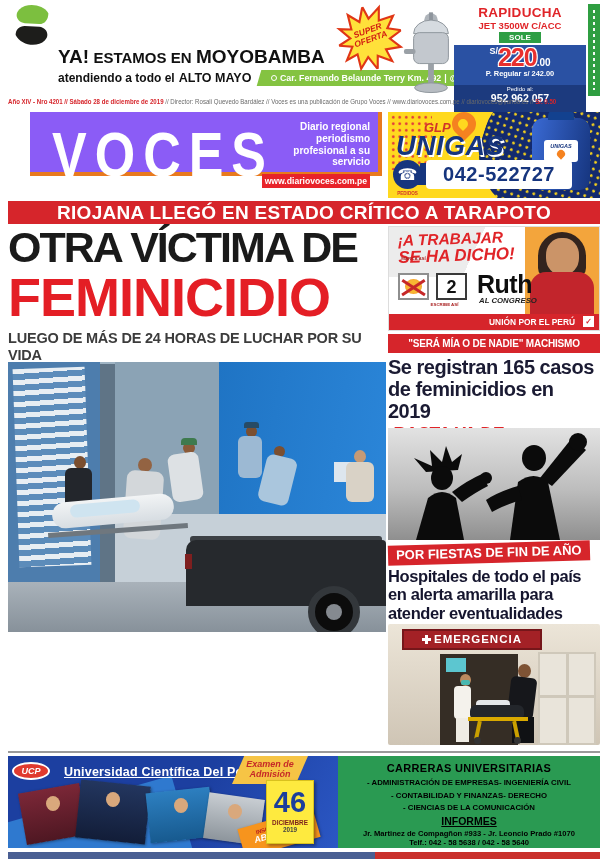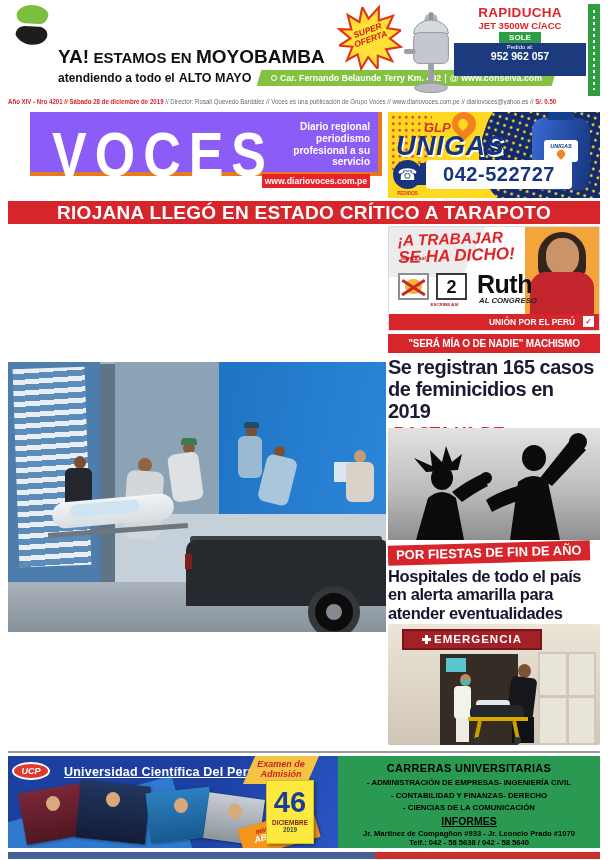--- a/index.html
+++ b/index.html
@@ -199,21 +199,21 @@
 .ucp-sky{left:-40px;bottom:-46px;width:220px;height:90px;background:#3fa9f5;opacity:.55;transform:rotate(-16deg)}
 .ucp-logo{left:4px;top:6px;width:38px;height:18px;background:#e03a2f;border:2px solid #fff;border-radius:50%;color:#fff;font-weight:900;font-style:italic;font-size:9px;text-align:center;line-height:14px}
 .ucp-name{left:56px;top:9px;color:#fff;font-weight:800;font-size:12.5px;text-decoration:underline;letter-spacing:.2px}
 .tile{position:absolute;box-shadow:1px 1px 3px rgba(0,0,0,.4)}
 .t1{left:14px;top:32px;width:62px;height:52px;background:linear-gradient(#7b2737,#4e1722);transform:rotate(-10deg)}
 .t2{left:70px;top:27px;width:70px;height:58px;background:linear-gradient(#23365f,#121d38);transform:rotate(6deg)}
 .t3{left:140px;top:34px;width:64px;height:50px;background:linear-gradient(#2d7fc0,#175a8f);transform:rotate(-6deg)}
 .t4{left:198px;top:40px;width:56px;height:46px;background:linear-gradient(#c8cdd2,#8d959c);transform:rotate(8deg)}
 .t-head{position:absolute;width:14px;height:15px;border-radius:50%;background:#d9a87c}
 .th1{left:38px;top:40px}.th2{left:98px;top:36px}.th3{left:166px;top:42px}.th4{left:220px;top:48px}
-.ucp-yellow{left:235px;top:0;width:76px;height:28px;background:#f6c445;clip-path:polygon(16% 0,100% 0,84% 100%,0 100%);color:#c62828;font-weight:800;font-style:italic;font-size:9px;text-align:center;line-height:1.15;padding-top:3px;z-index:4}
+.ucp-yellow{left:224px;top:0;width:76px;height:28px;background:#f6c445;clip-path:polygon(16% 0,100% 0,84% 100%,0 100%);color:#c62828;font-weight:800;font-style:italic;font-size:9px;text-align:center;line-height:1.15;padding-top:3px;z-index:4}
 .ucp-cal{left:258px;top:24px;width:48px;height:64px;background:#feea3f;border:1px solid #d9c11e;box-shadow:2px 2px 3px rgba(0,0,0,.35);text-align:center;z-index:5}
 .ucp-day{font-size:29px;font-weight:900;color:#1b3e9c;line-height:1;margin-top:7px}
 .ucp-mon{font-size:6.4px;font-weight:800;color:#7a1d1d;margin-top:2px}
 .ucp-yr{font-size:6.4px;font-weight:800;color:#444}
 .ucp-orange{left:232px;top:62px;width:78px;height:30px;background:#f7941d;transform:rotate(-16deg);text-align:center;padding-top:5px;z-index:4;box-shadow:1px 1px 3px rgba(0,0,0,.3)}
 .ucp-ins1{font-size:5.6px;font-weight:800;color:#b71c1c;line-height:1.1}
 .ucp-ins2{font-size:9px;font-weight:900;font-style:italic;color:#fff;line-height:1.1}
 .ucp-green{left:330px;top:0;width:262px;height:92px;background:#2a9a52;color:#000000;padding:6px 8px 0}
 .ucp-ct{text-align:center;font-size:11px;font-weight:900;letter-spacing:.3px}
 .ucp-row{display:flex;justify-content:center;font-size:7.8px;font-weight:700;margin-top:4px}
@@ -274,20 +274,24 @@
         <rect x="12" y="25" width="36" height="32" rx="6" fill="#c3c8ce" stroke="#8e959c"></rect>
         <rect x="2" y="42" width="12" height="5" rx="2" fill="#9aa0a6"></rect>
         <rect x="27" y="57" width="6" height="22" fill="#9aa0a6"></rect>
         <ellipse cx="30" cy="82" rx="17" ry="5" fill="#b7bcc2" stroke="#8e959c"></ellipse>
       </svg>
     </div>
     <div class="a rapi">
       <div class="rapi-name">RAPIDUCHA</div>
       <div class="rapi-spec">JET 3500W C/ACC</div>
       <div class="rapi-sole">SOLE</div>
+      <div class="rapi-blue">
+        <span class="cur">S/</span><span class="price">220</span><span class="cents">.00</span>
+        <div class="reg">P. Regular s/ 242.00</div>
+      </div>
       <div class="rapi-dark">
         <div class="ped">Pedido al:</div>
         <div class="tel">952 962 057</div>
       </div>
     </div>
     <div class="a rapi-strip">
         <i></i>
       </div>
   </div>
 
@@ -313,20 +317,28 @@
       <div class="a uni-name">UNIGAS</div>
       <div class="a uni-ribbon"><span>Rinde más que los demás</span></div>
       <div class="a uni-circle">☎</div>
       <div class="a uni-pedidos">PEDIDOS</div>
       <div class="a uni-phone">042-522727</div>
     </div>
   </div>
 
   <div class="a banner1">RIOJANA LLEGÓ EN ESTADO CRÍTICO A TARAPOTO</div>
 
+  <div class="a lead">
+    <div class="lead-h1">OTRA VÍCTIMA DE</div>
+    <div class="lead-h2">FEMINICIDIO</div>
+    <div class="lead-sub">
+      <div>LUEGO DE MÁS DE 24 HORAS DE LUCHAR POR SU VIDA</div>
+      <div>MUERE MUJER CON GRAVES QUEMADURAS EN SU CUERPO</div>
+    </div>
+  </div>
 
   <div class="a ruth">
     <div class="a ruth-gray"></div>
     <div class="a ruth-orange">
       <div class="a ruth-hair"></div>
       <div class="a ruth-face"></div>
       <div class="a ruth-shirt"></div>
     </div>
     <div class="a ruth-s1">
       <div>¡A TRABAJAR</div>

